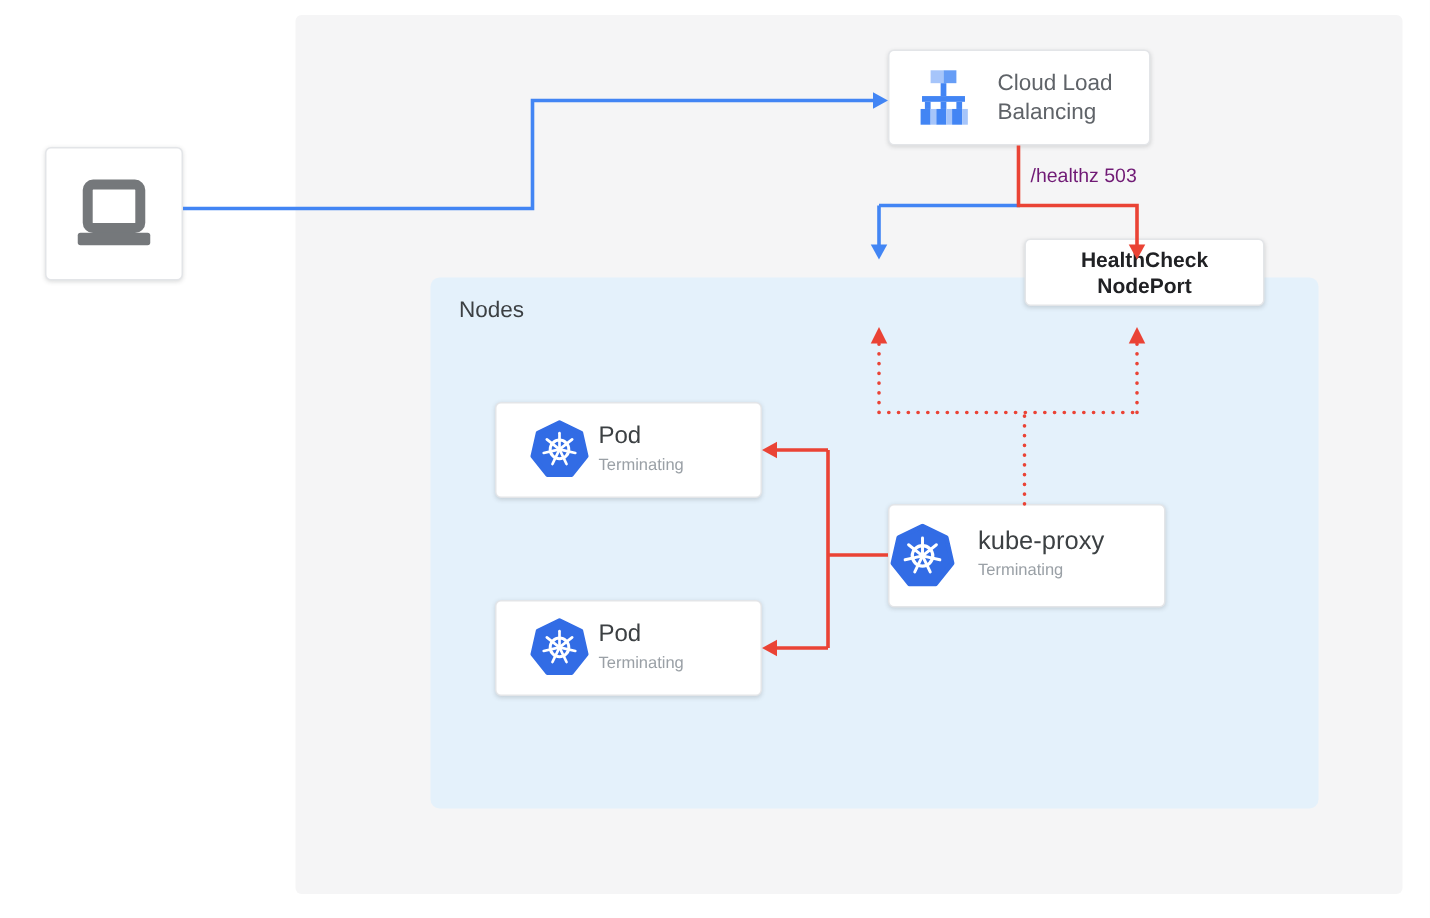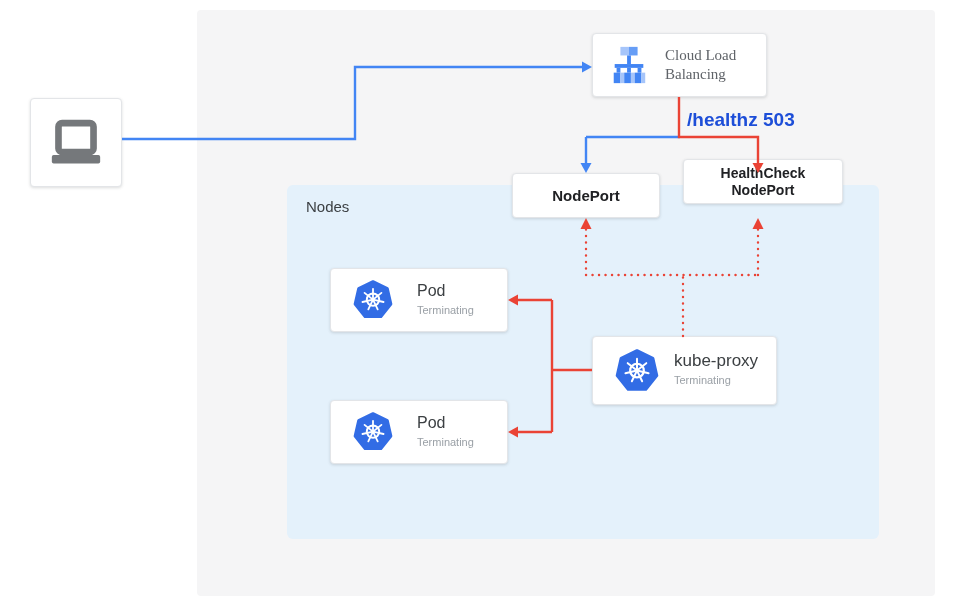--- a/index.html
+++ b/index.html
@@ -14,30 +14,30 @@
   .nodes-panel{left:268px;top:185px;width:592px;height:354px;background:#E4F1FB;border-radius:6px;margin-left:19px;}
   .nodes-label{position:absolute;left:19px;top:13px;font-size:15px;color:#3C4043;}
   
   .card{
     position:absolute;background:#ffffff;border:1px solid #E3E5E8;border-radius:4px;
     box-shadow:0 1px 3px rgba(60,64,67,.18);box-sizing:border-box;
     display:flex;align-items:center;
   }
   .laptop-card{left:30px;top:98px;width:92px;height:89px;justify-content:center;}
   .clb-card{left:592px;top:33px;width:175px;height:64px;padding-left:15px;gap:15px;}
-  .clb-label{font-size:15px;line-height:19px;color:#5F6368;width:96px;font-family:Liberation Serif, serif;}
-  .healthz{left:687px;top:109px;font-size:19px;font-weight:bold;color:#1d4ed8;}
+  .clb-label{font-size:15px;line-height:19px;color:#5F6368;width:96px;}
+  .healthz{left:687px;top:109px;font-size:13px;font-weight:normal;color:#701a75;}
   .port-card{justify-content:center;text-align:center;font-weight:bold;color:#202124;}
   .nodeport-card{left:512px;top:173px;width:148px;height:45px;font-size:15px;}
   .hcnp-card{left:683px;top:159px;width:160px;height:45px;font-size:14px;line-height:17px;}
   .hcnp-card .wrap{width:100px;margin:0 auto;}
-  .pod-card{left:330px;width:178px;height:64px;padding-left:22px;gap:24px;}
+  .pod-card{left:330px;width:178px;height:64px;padding-left:22px;gap:6px;}
   .pod-card.p1{top:268px;}
   .pod-card.p2{top:400px;}
-  .kp-card{left:592px;top:336px;width:185px;height:69px;padding-left:22px;gap:15px;}
+  .kp-card{left:592px;top:336px;width:185px;height:69px;padding-left:0;gap:15px;}
   .title{font-size:16px;color:#3C4043;line-height:20px;}
   .subtitle{font-size:11px;color:#9AA0A6;line-height:19px;}
   .kp-card .title{font-size:17px;}
   .icon{flex:0 0 auto;display:block;}
   
   #wires{position:absolute;left:0;top:0;width:953px;height:612px;pointer-events:none;}
 </style>
 </head>
 <body>
 
@@ -69,23 +69,20 @@
       <rect x="17" y="30" width="7" height="11" fill="#4285F4"></rect>
         <rect x="24" y="30" width="4" height="11" fill="#A6C5FA"></rect>
       <rect x="28" y="30" width="7" height="11" fill="#4285F4"></rect>
         <rect x="35" y="30" width="4" height="11" fill="#A6C5FA"></rect>
     </svg>
     <div class="clb-label">Cloud Load Balancing</div>
   </div>
 
   <div class="abs healthz">/healthz 503</div>
 
-  <div class="card port-card nodeport-card">
-    <span>NodePort</span>
-  </div>
 
   <div class="card port-card hcnp-card">
     <span class="wrap">HealthCheck NodePort</span>
   </div>
 
   <div class="card pod-card p1">
     <svg class="icon" width="40" height="40" viewBox="0 0 100 100">
       <polygon points="50,4 86,21.3 94.9,60.2 70,91.5 30,91.5 5.1,60.2 14,21.3" fill="#326CE5" stroke="#326CE5" stroke-width="7" stroke-linejoin="round"></polygon>
       <circle cx="50" cy="49" r="15.5" fill="none" stroke="#ffffff" stroke-width="5"></circle>
       <g stroke="#ffffff" stroke-width="4.5" stroke-linecap="round">

